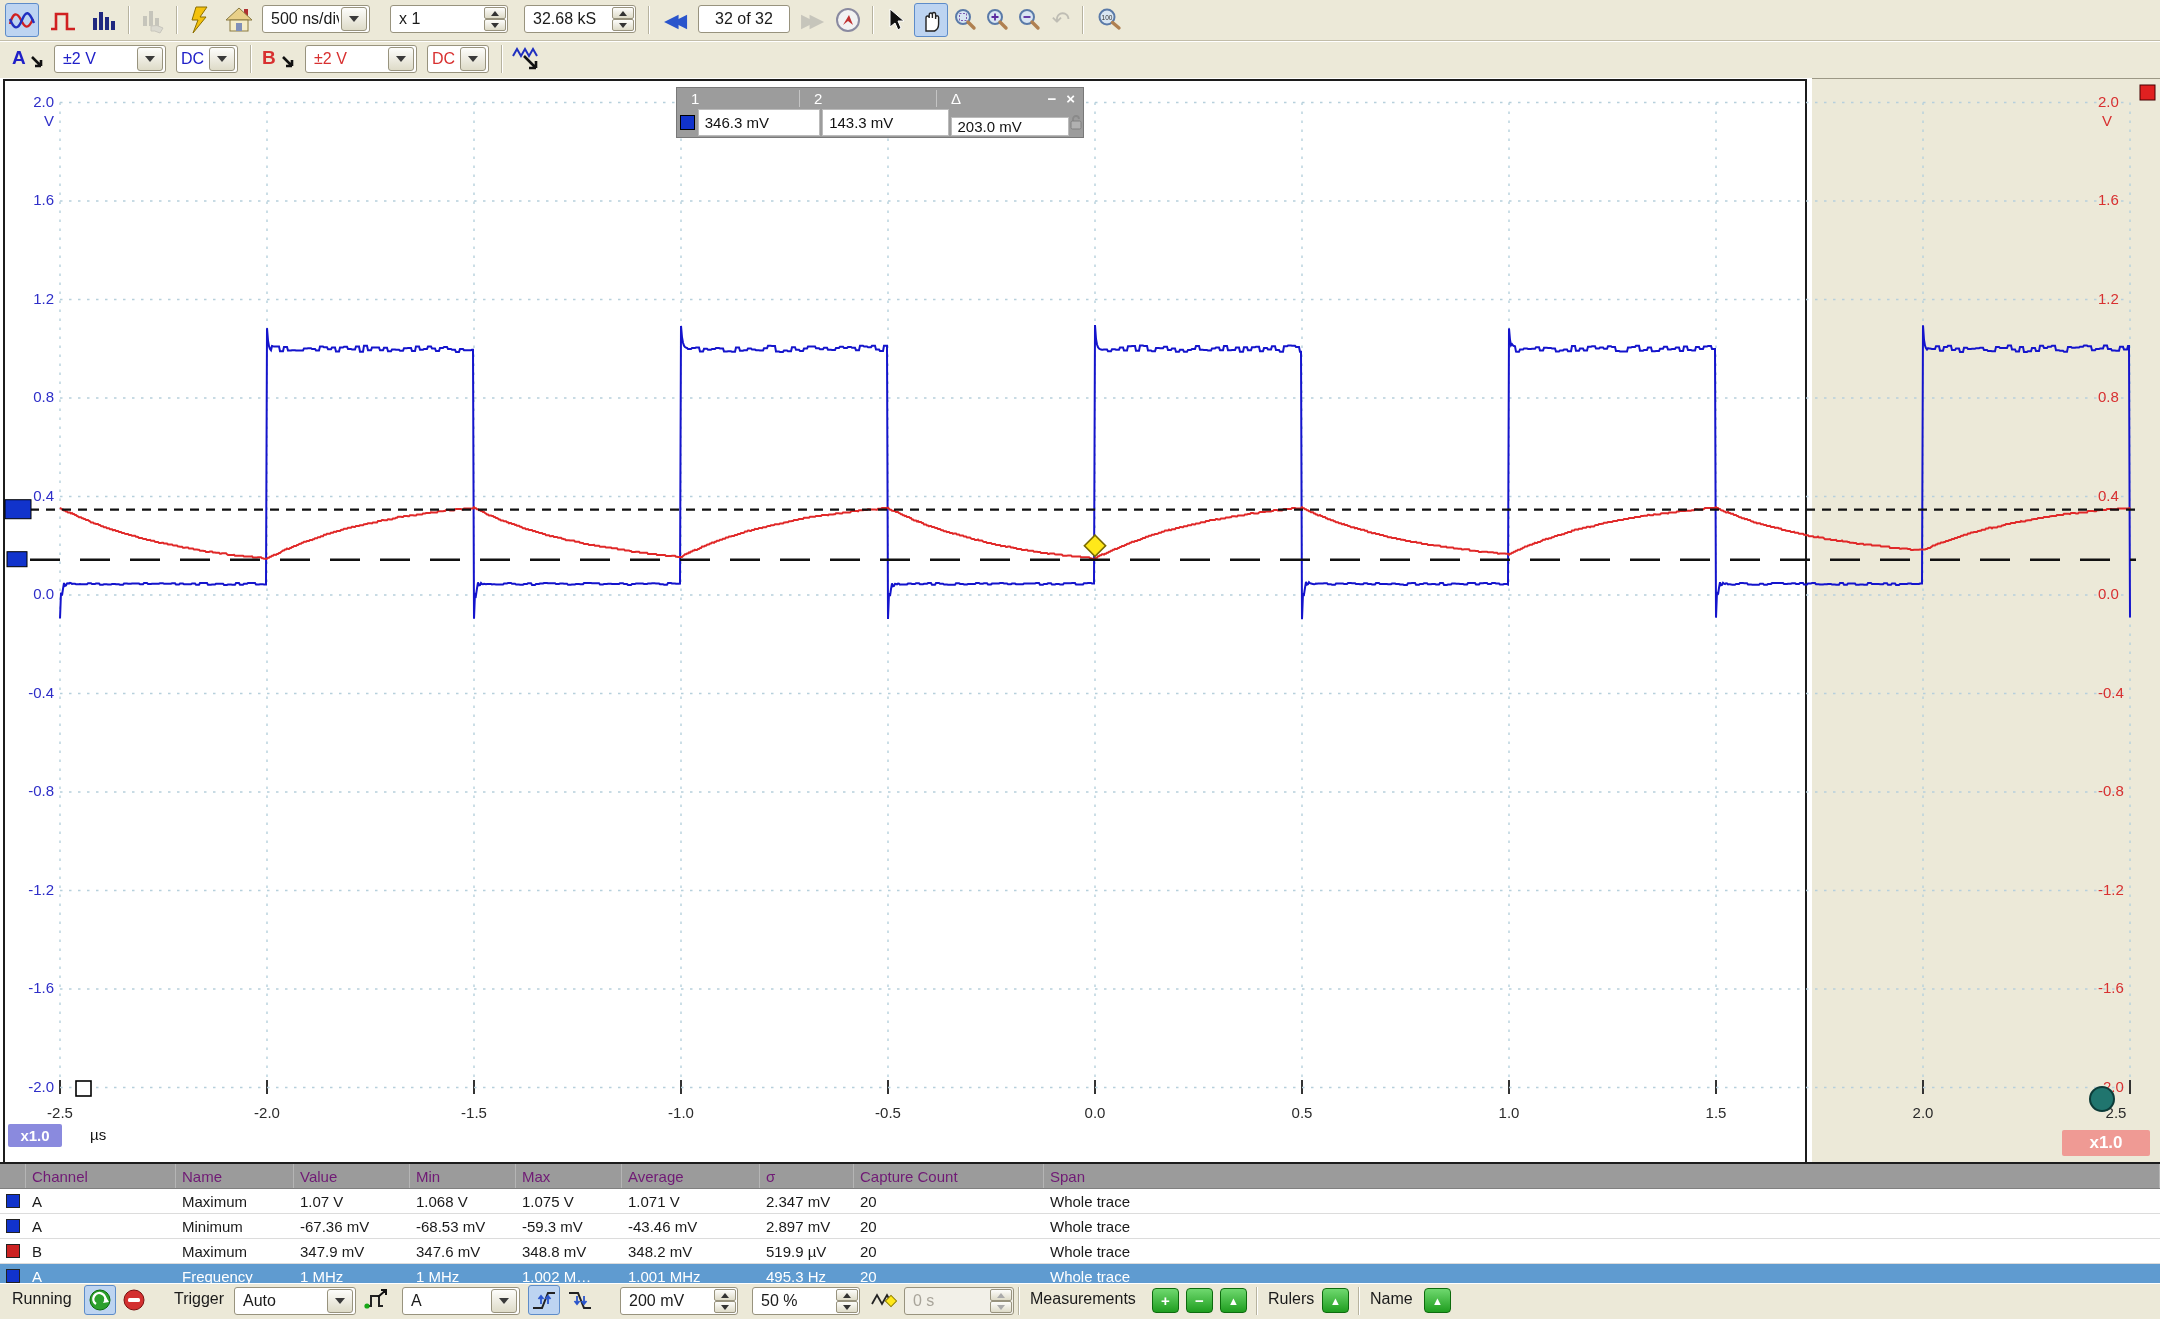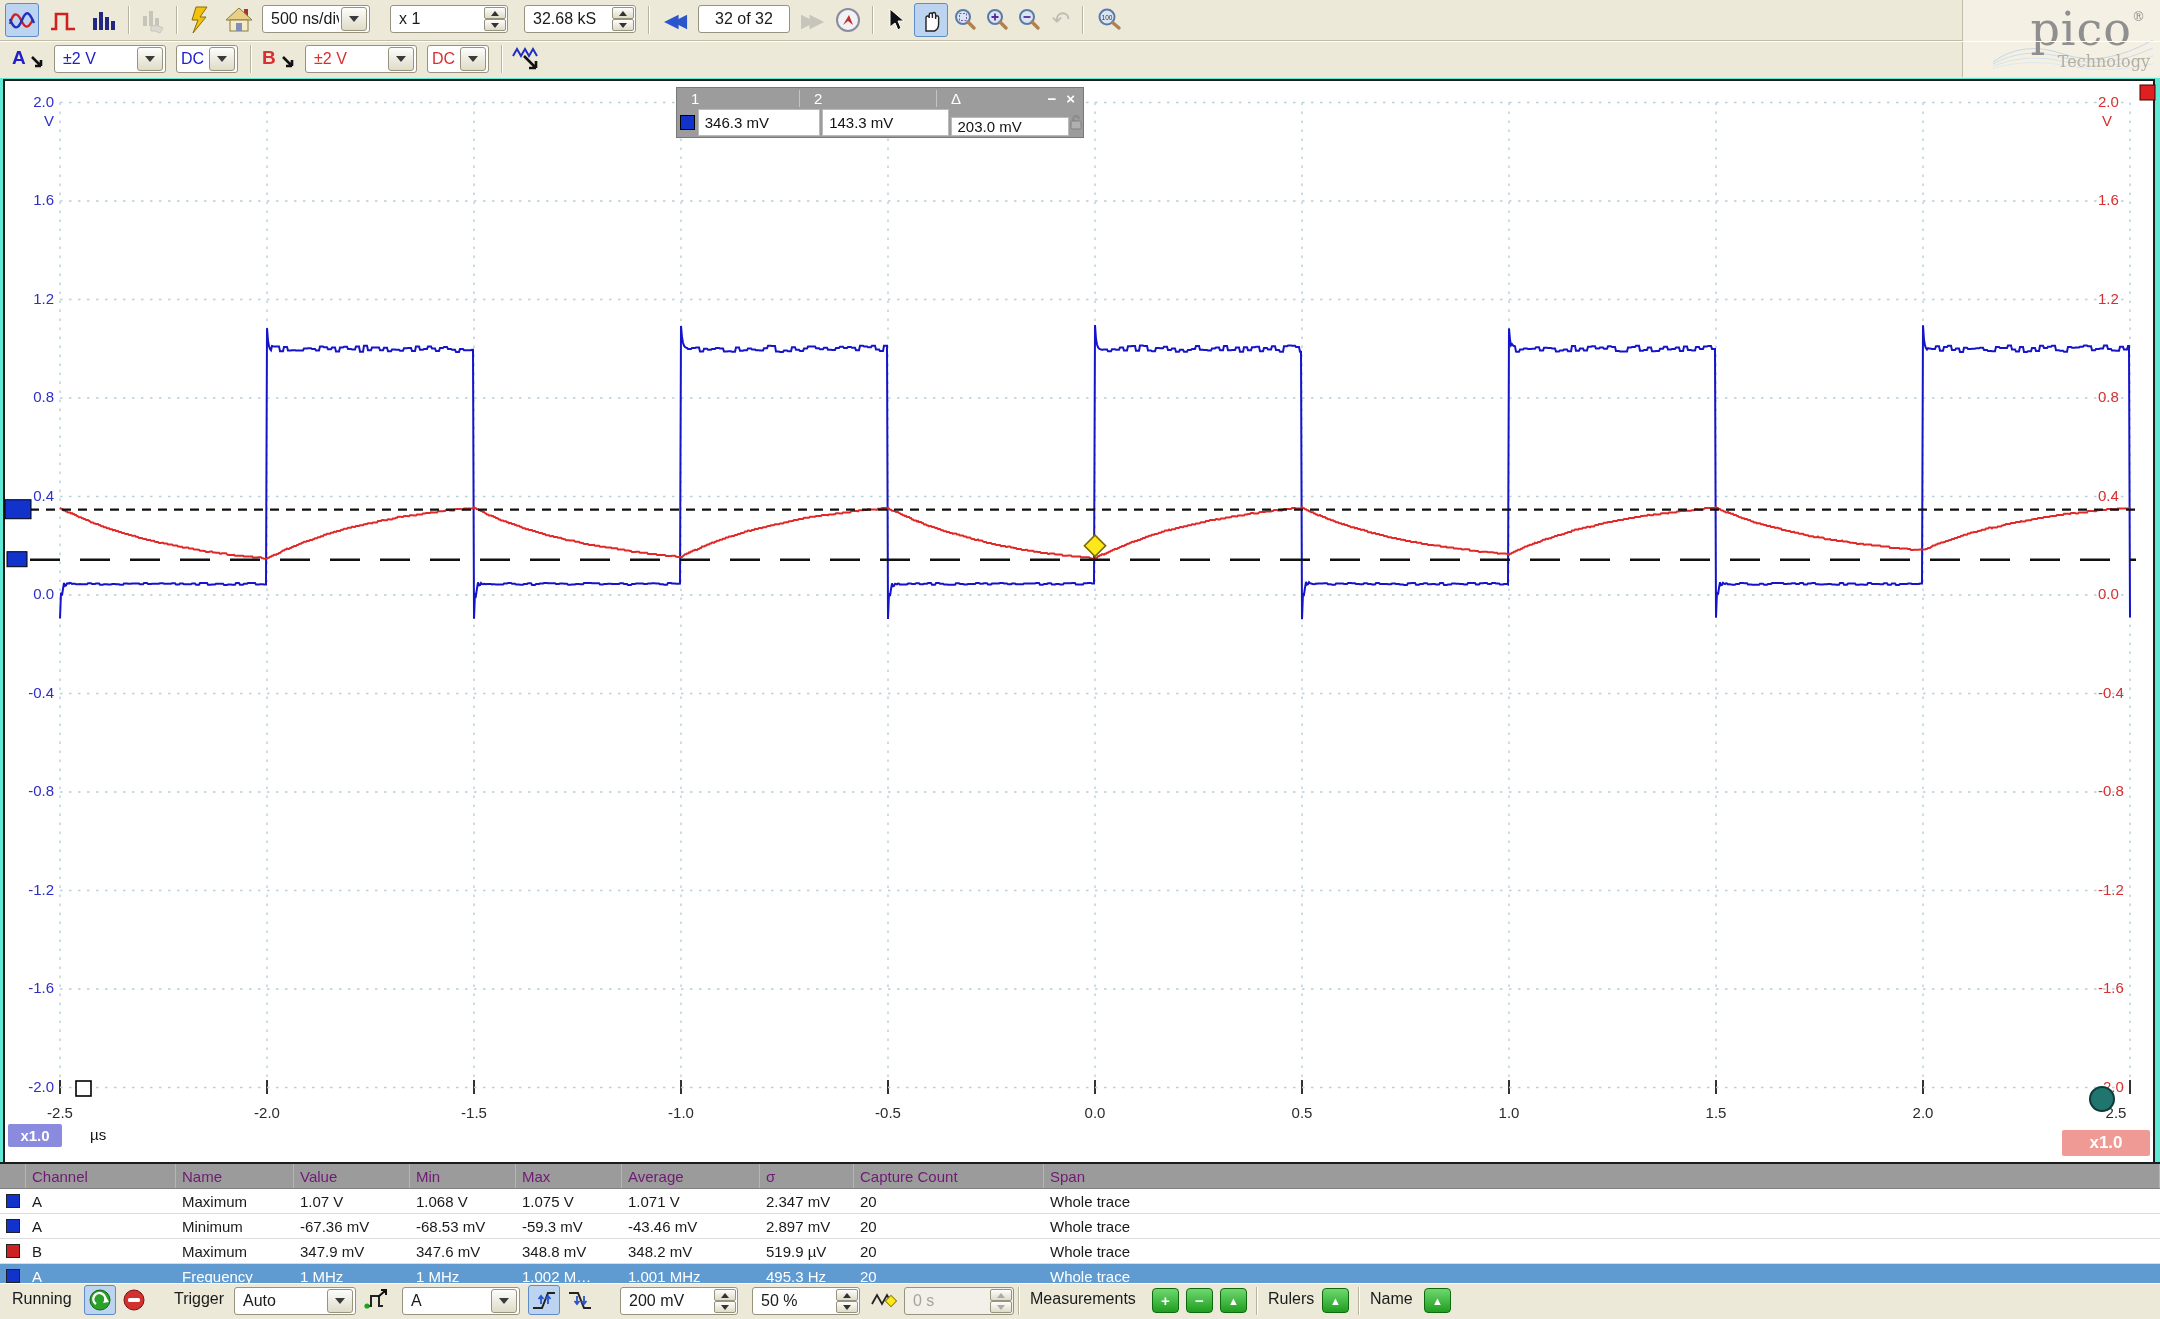--- a/index.html
+++ b/index.html
@@ -28,21 +28,21 @@
         display:flex;align-items:center;justify-content:center;}
   .tri-up{width:0;height:0;border-left:4px solid transparent;border-right:4px solid transparent;border-bottom:5px solid #333;}
   .tri-dn{width:0;height:0;border-left:4px solid transparent;border-right:4px solid transparent;border-top:5px solid #333;}
   .dis .tri-up,.dis .tri-dn{border-bottom-color:#aaa;border-top-color:#aaa;}
   #logo-panel{position:absolute;right:0;top:0;width:197px;height:77px;background:#f4f1e4;
         border-left:1px solid #c2bda9;overflow:hidden;}
   #logo-brand{position:absolute;right:14px;top:2px;font-family:"DejaVu Serif",serif;font-size:46px;color:#8f8f8f;letter-spacing:1px;}
   #logo-reg{font-size:13px;vertical-align:24px;}
   #logo-sub{position:absolute;right:10px;top:52px;font-family:"DejaVu Serif",serif;font-size:16px;color:#b3afa2;}
   
-  #plot-region{position:absolute;left:0;top:78px;width:2160px;height:1084px;background:#5eead4;}
+  #plot-region{position:absolute;left:0;top:78px;width:1812px;height:1084px;background:#ffffff;}
   #plot-frame{position:absolute;left:3px;top:1px;right:5px;bottom:0;background:#fff;border:2px solid #1c1c1c;border-bottom:none;}
   #plot-svg{position:absolute;left:0;top:0;width:2160px;height:1084px;}
   .ytick-left{position:absolute;width:48px;text-align:right;color:#2e2ec8;font-size:15px;}
   .ytick-right{position:absolute;width:48px;text-align:left;color:#d83030;font-size:15px;}
   .xtick{position:absolute;width:60px;text-align:center;color:#2b2b2b;font-size:15px;}
   .unit{position:absolute;font-size:15px;}
   .badge{position:absolute;color:#fff;font-weight:bold;font-size:15px;display:flex;align-items:center;justify-content:center;border-radius:2px;}
   #badge-left{left:8px;top:1046px;width:54px;height:23px;background:#8a8ade;}
   #badge-right{left:2062px;top:1052px;width:88px;height:26px;background:#ef9a94;font-size:17px;}
   #teal-handle{position:absolute;left:2089px;top:1008px;width:26px;height:26px;border-radius:50%;
@@ -210,30 +210,20 @@
     <span style="font-size:22px;color:#8a8a8a">↶</span>
   </div>
   <div class="vsep" style="left:1082px"></div>
   <div class="tbtn" style="left:1092px;width:34px">
     <svg width="26" height="24" viewBox="0 0 26 24">
       <circle cx="11" cy="9" r="7.5" fill="#d9e6f2" stroke="#5a7aa8" stroke-width="2"></circle>
       <text x="11" y="11.5" font-size="6.5" text-anchor="middle" fill="#333" font-family="Liberation Sans,sans-serif">100</text>
       <line x1="16.5" y1="14.5" x2="23" y2="20" stroke="#b08050" stroke-width="3.4" stroke-linecap="round"></line>
     </svg>
   </div>
-  <div id="logo-panel">
-    <svg width="197" height="77" viewBox="0 0 197 77" style="position:absolute;left:0;top:0">
-      <path d="M30 62 q30 -22 70 -8 q40 14 90 -14" fill="none" stroke="#c7d6e2" stroke-width="1"></path>
-      <path d="M30 64 q32 -18 72 -6 q40 12 88 -10" fill="none" stroke="#cfdce6" stroke-width="1"></path>
-      <path d="M30 66 q34 -14 74 -4 q40 10 86 -6" fill="none" stroke="#d7e2ea" stroke-width="1"></path>
-      <path d="M30 68 q36 -10 76 -2 q40 8 84 -2" fill="none" stroke="#dfe8ee" stroke-width="1"></path>
-    </svg>
-    <div id="logo-brand"><span>pico</span><span id="logo-reg">®</span></div>
-    <div id="logo-sub">Technology</div>
-  </div>
 </div>
 
 <div class="row" id="toolbar-ch">
   <span class="slabel" style="left:12px;top:6px;color:#2020c8;font-weight:bold;font-size:19px">A</span>
   <svg width="16" height="16" viewBox="0 0 16 16" style="position:absolute;left:30px;top:14px">
     <path d="M2 2 L11 11 M11 11 v-6 M11 11 h-6" stroke="#111" stroke-width="2.6"></path>
   </svg>
   <div class="combo" style="left:54px;top:4px;width:112px">
     <span class="txt" style="color:#2020c8">±2 V</span>
     <span class="arrow">

